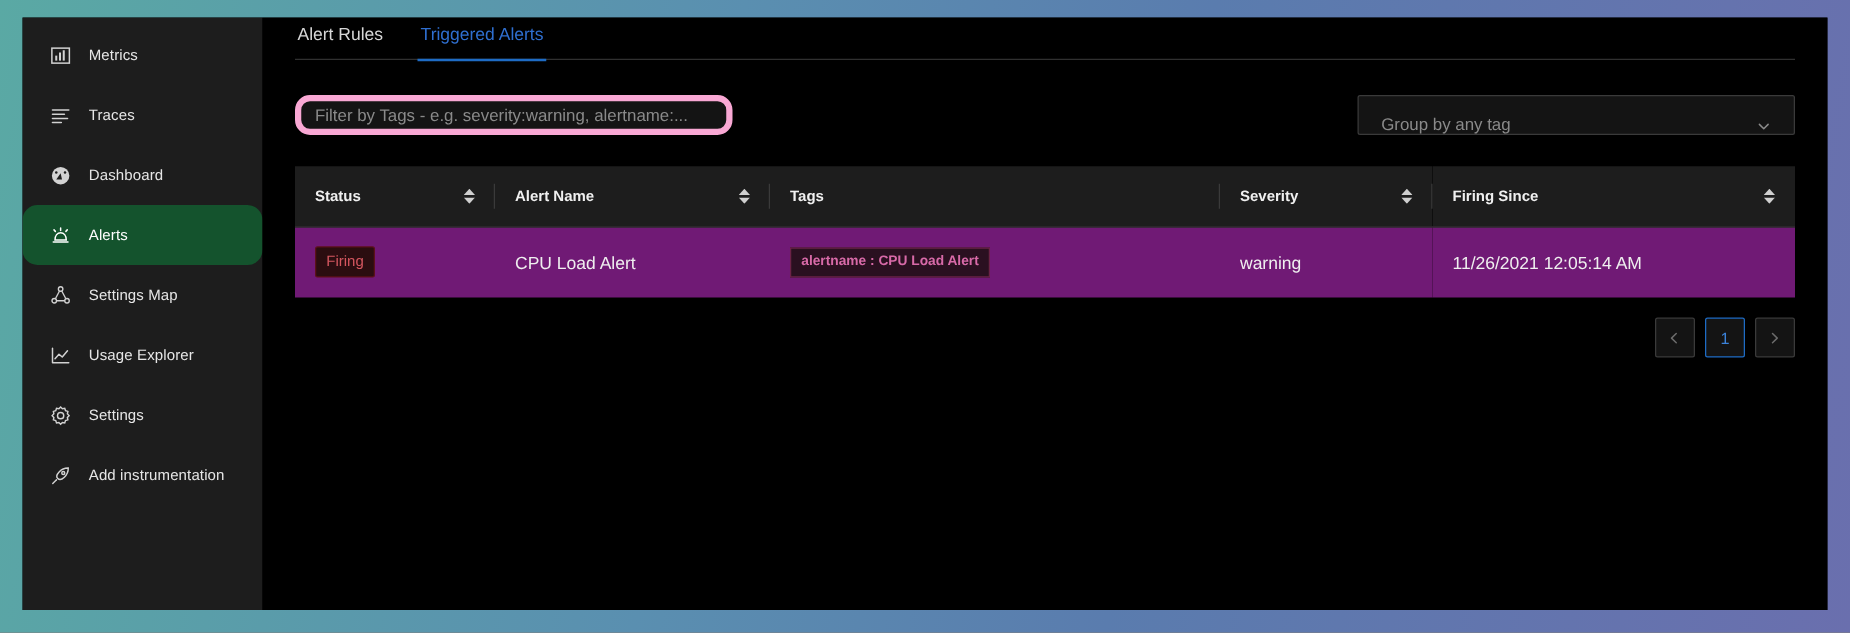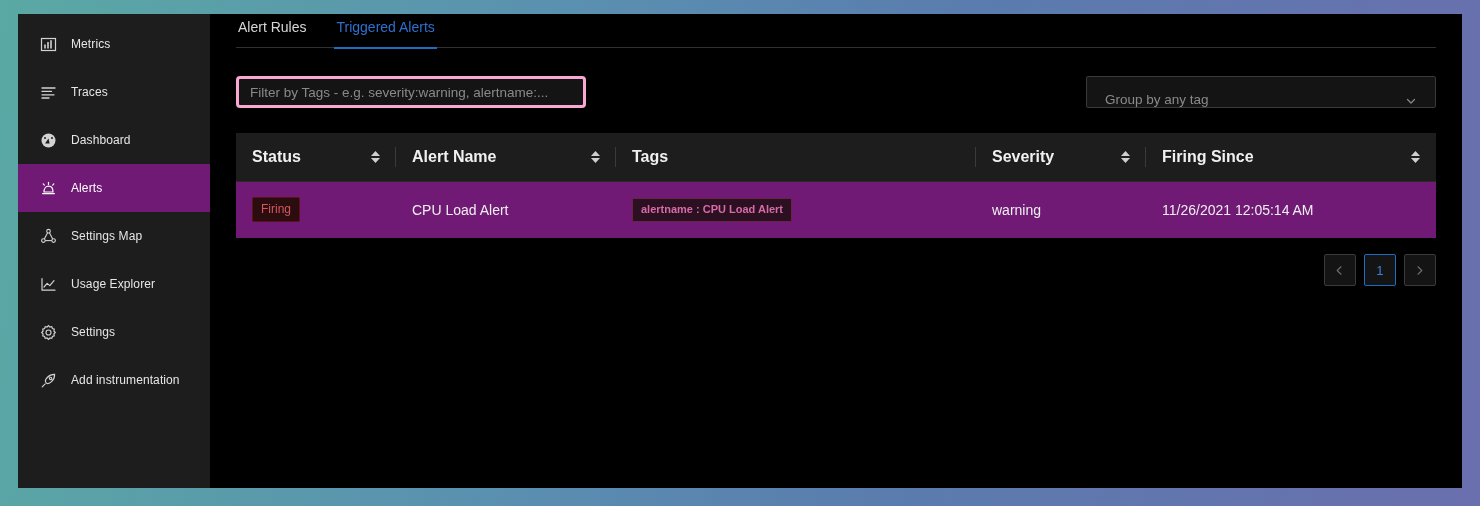--- a/index.html
+++ b/index.html
@@ -40,22 +40,23 @@
     display: flex;
     align-items: center;
     padding-left: 22px;
     color: #e6e6e6;
     font-size: 12px;
     letter-spacing: .1px;
     cursor: pointer;
     user-select: none;
   }
   .nav-item.active {
-    background: #701a75;
+    background: #14532d;
     color: #ffffff;
+    border-radius: 12px;
   }
   .nav-ico {
     width: 17px;
     height: 17px;
     flex: 0 0 17px;
     margin-right: 14px;
     display: flex;
     align-items: center;
     justify-content: center;
     color: #d2d2d2;
@@ -103,22 +104,22 @@
     margin-top: 28px;
     height: 32px;
     display: flex;
     align-items: center;
     justify-content: space-between;
   }
   #tag-filter {
     width: 350px;
     height: 32px;
     background: #141414;
-    border: 3px solid #f9a8d4;
-    border-radius: 4px;
+    border: 5px solid #f9a8d4;
+    border-radius: 12px;
     color: #8a8a8a;
     font-size: 13.5px;
     font-family: "Liberation Sans", sans-serif;
     padding: 0 11px;
     outline: none;
     white-space: nowrap;
     overflow: hidden;
     display: flex;
     align-items: center;
   }
@@ -147,21 +148,21 @@
   #table {
     margin-top: 25px;
     width: 100%;
     border-collapse: collapse;
     table-layout: fixed;
   }
   #table thead th {
     background: #1d1d1d;
     height: 48px;
     color: #f0f0f0;
-    font-size: 16px;
+    font-size: 12px;
     font-weight: bold;
     text-align: left;
     padding: 0 16px;
     border-bottom: 1px solid #2a2a2a;
     position: relative;
     white-space: nowrap;
   }
   #table thead th .th-wrap {
     display: flex;
     align-items: center;

